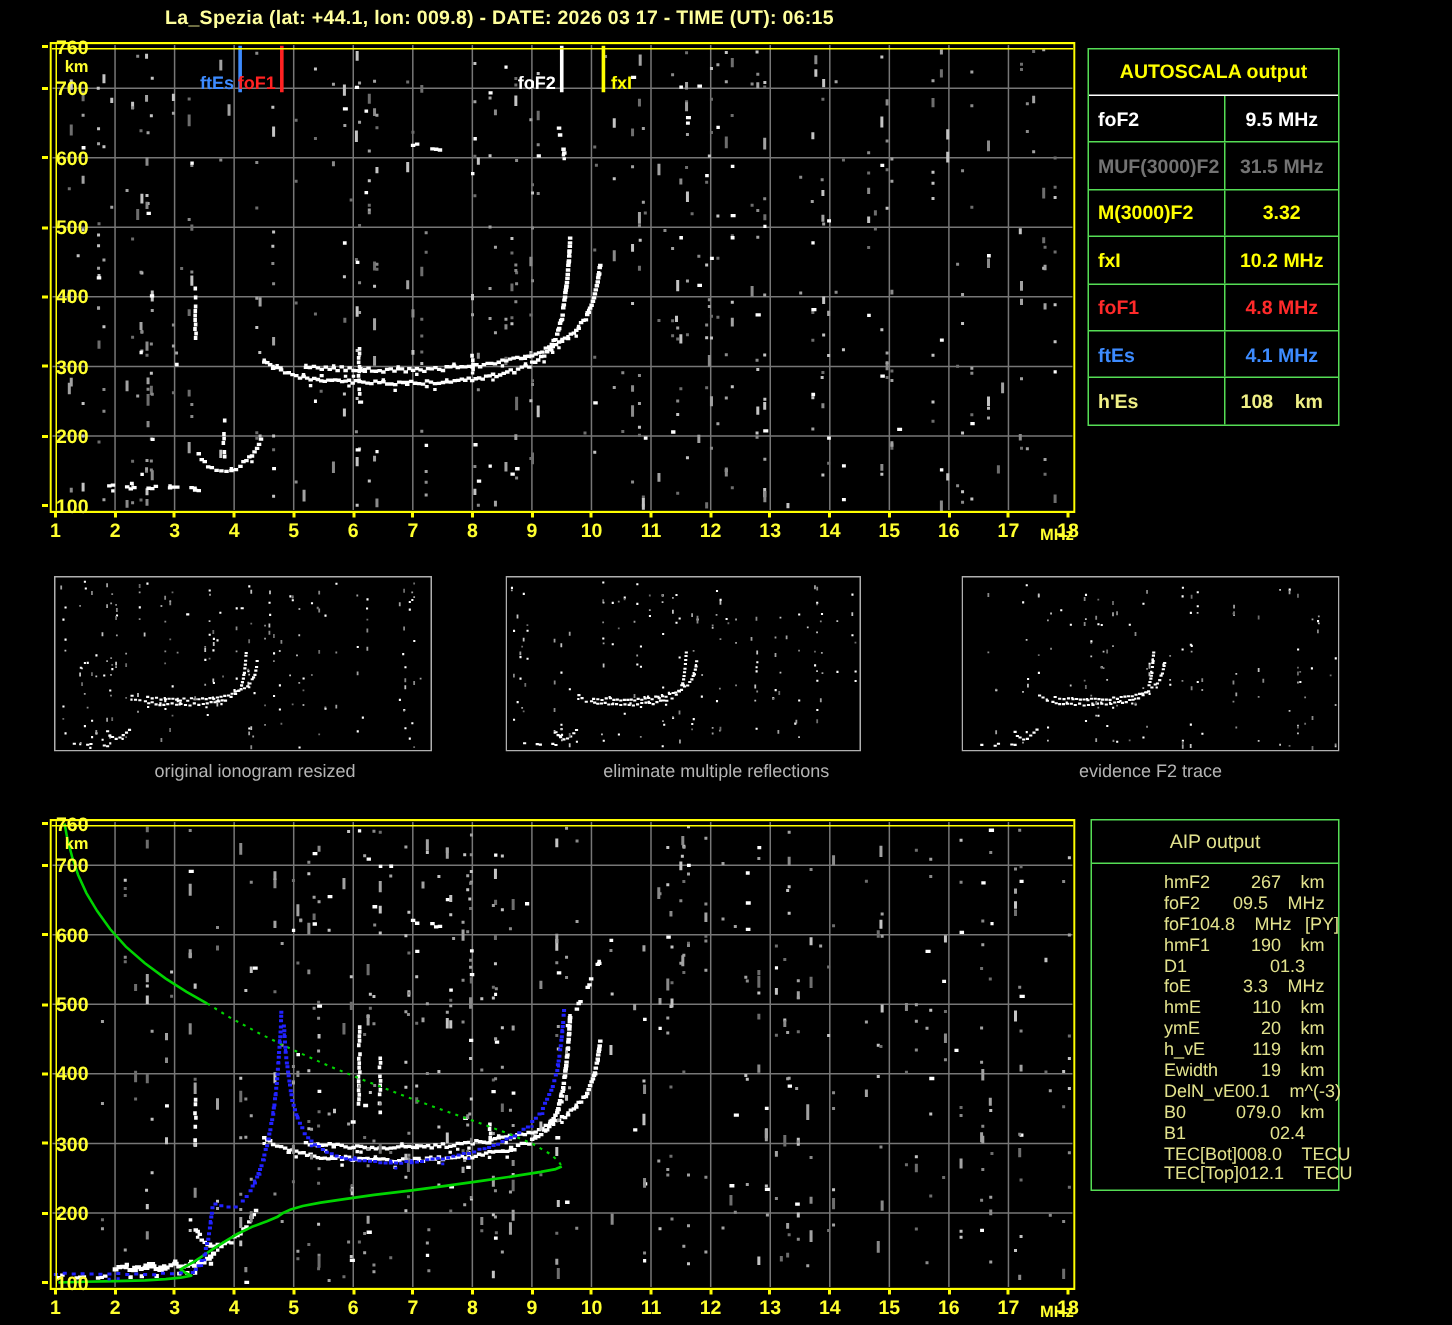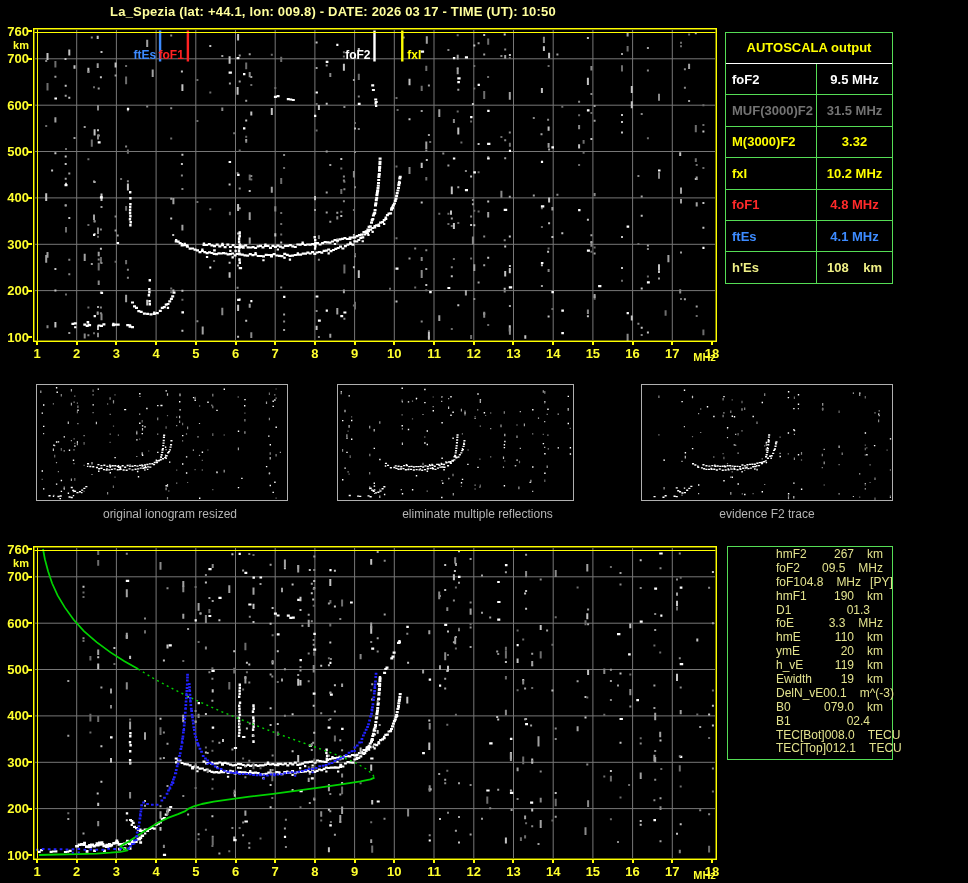--- a/index.html
+++ b/index.html
@@ -4,21 +4,21 @@
 <style>
   html,body{margin:0;padding:0;background:#000;}
   body{width:968px;height:883px;overflow:hidden;}
   .stage{position:relative;width:968px;height:883px;background:#000;
          font-family:"Liberation Sans",sans-serif;}
   .title{position:absolute;top:4px;left:33px;width:600px;text-align:center;
          font-size:13px;font-weight:bold;color:#ffff9c;letter-spacing:.2px;}
   .plotbox{position:absolute;width:684px;height:314px;}
   .plotbox svg{display:block;}
   .axlabel{position:absolute;font-weight:bold;font-size:13px;color:#ffff2e;}
-  .ylab{width:29px;text-align:right;}
+  .ylab{width:29px;text-align:right;margin-left:30px;}
   .xlab{transform:translateX(-50%);}
   .unitlab{font-size:11px;}
   .tickmark{position:absolute;background:#ffff00;}
   .mlabel{position:absolute;font-size:12px;font-weight:bold;white-space:nowrap;}
   .mlabel.left{transform:translateX(-100%);}
   .thumb{position:absolute;top:384px;margin:0;}
   .thumb figcaption{position:absolute;top:123px;left:0;width:100%;text-align:center;
          font-size:12px;color:#b4b4b4;}
   
   .atable{position:absolute;left:725px;top:32px;width:166px;
@@ -41,21 +41,21 @@
         color:#e3e38e;padding-left:7px;}
   .prow .lab{width:62px;padding-left:41px;}
   .prow .val{width:40px;text-align:right;white-space:pre;}
   .prow .unit{margin-left:13px;}
   .prow .extra{margin-left:9px;}
 </style>
 </head>
 <body>
 
 <div class="stage">
-  <div class="title">La_Spezia (lat: +44.1, lon: 009.8) - DATE: 2026 03 17 - TIME (UT): 10:50</div>
+  <div class="title">La_Spezia (lat: +44.1, lon: 009.8) - DATE: 2026 03 17 - TIME (UT): 06:15</div>
 
   <div class="plotbox" id="plot-top" style="left:33px;top:28px;">
       <svg width="684" height="314">
         <rect x="0" y="0" width="684" height="314" fill="#000000"></rect>
         <path d="M43.7 2V312M83.4 2V312M123.1 2V312M162.8 2V312M202.5 2V312M242.2 2V312M281.9 2V312M321.6 2V312M361.3 2V312M401.0 2V312M440.8 2V312M480.5 2V312M520.2 2V312M559.9 2V312M599.6 2V312M639.3 2V312M2 262.6H682M2 216.3H682M2 169.9H682M2 123.5H682M2 77.2H682M2 30.8H682" stroke="#777777" stroke-width="1" fill="none"></path>
         <path d="M54.4 278.5h2.0v2.0h-2.0zM54.4 130.3h2.0v2.0h-2.0zM669.4 76.3h2.0v2.0h-2.0zM669.4 301.6h2.0v5.7h-2.0zM669.4 139.0h2.0v2.0h-2.0zM669.4 95.9h2.0v2.0h-2.0zM319.9 181.0h2.0v2.0h-2.0zM319.9 276.6h2.0v2.0h-2.0zM475.8 29.0h2.0v2.0h-2.0zM200.1 104.3h2.0v2.0h-2.0zM237.8 25.7h2.0v2.0h-2.0zM655.1 5.4h2.0v2.0h-2.0zM424.3 194.1h2.0v2.0h-2.0zM518.4 279.9h2.0v2.0h-2.0zM356.0 259.7h2.0v2.0h-2.0zM394.9 302.3h2.0v2.0h-2.0zM394.9 307.9h2.0v2.0h-2.0zM321.0 94.1h2.0v2.0h-2.0zM321.0 224.9h2.0v2.0h-2.0zM321.0 273.7h2.0v7.8h-2.0zM307.3 182.8h2.0v2.0h-2.0zM307.3 139.6h2.0v2.0h-2.0zM307.3 161.0h2.0v5.1h-2.0zM282.6 101.5h2.0v2.0h-2.0zM282.6 75.1h2.0v2.0h-2.0zM87.1 150.0h2.0v2.0h-2.0zM212.2 34.5h2.0v6.7h-2.0zM212.2 107.8h2.0v2.0h-2.0zM613.9 247.5h2.0v2.0h-2.0zM613.9 109.2h2.0v2.0h-2.0zM437.1 229.5h2.0v2.0h-2.0zM437.1 306.9h2.0v4.1h-2.0zM437.1 92.5h2.0v2.0h-2.0zM81.6 232.8h2.0v2.0h-2.0zM647.0 13.8h2.0v2.0h-2.0zM647.0 269.9h2.0v2.0h-2.0zM647.0 17.3h2.0v2.0h-2.0zM60.6 192.7h2.0v2.0h-2.0zM604.4 215.1h2.0v2.0h-2.0zM57.8 111.4h2.0v7.3h-2.0zM176.3 180.3h2.0v2.0h-2.0zM176.3 63.4h2.0v2.0h-2.0zM396.2 113.0h2.0v2.0h-2.0zM324.8 45.8h2.0v6.3h-2.0zM32.0 199.0h2.0v5.5h-2.0zM32.0 120.1h2.0v2.0h-2.0zM32.0 265.6h2.0v2.0h-2.0zM423.7 82.6h2.0v2.0h-2.0zM423.7 6.2h2.0v2.0h-2.0zM423.7 38.9h2.0v2.0h-2.0zM93.9 121.6h2.0v4.2h-2.0zM419.9 230.1h2.0v2.0h-2.0zM195.9 183.8h2.0v3.4h-2.0zM661.8 97.1h2.0v7.2h-2.0zM661.8 130.2h2.0v3.9h-2.0zM444.6 143.2h2.0v2.0h-2.0zM444.6 182.5h2.0v2.0h-2.0zM631.6 282.2h2.0v5.5h-2.0zM203.6 144.0h2.0v2.0h-2.0zM241.3 59.1h2.0v2.0h-2.0zM514.6 219.4h2.0v2.0h-2.0zM514.6 37.1h2.0v2.0h-2.0zM588.0 37.3h2.0v6.2h-2.0zM588.0 251.8h2.0v2.0h-2.0zM381.2 258.6h2.0v2.0h-2.0zM137.2 259.5h2.0v2.0h-2.0zM137.2 263.2h2.0v2.0h-2.0zM137.2 109.6h2.0v2.0h-2.0zM454.2 128.1h2.0v2.0h-2.0zM454.2 10.6h2.0v6.2h-2.0zM454.2 296.1h2.0v2.0h-2.0zM593.6 18.1h2.0v5.5h-2.0zM440.3 181.8h2.0v2.0h-2.0zM440.3 59.4h2.0v2.0h-2.0zM440.3 37.1h2.0v2.0h-2.0zM507.9 197.9h2.0v2.0h-2.0zM507.9 179.3h2.0v2.0h-2.0zM54.4 195.9h2.0v2.0h-2.0zM427.4 113.5h2.0v2.0h-2.0zM454.1 48.0h2.0v2.0h-2.0zM66.9 229.1h2.0v6.2h-2.0zM163.4 91.9h2.0v2.0h-2.0zM163.4 51.1h2.0v2.0h-2.0zM163.4 173.0h2.0v2.0h-2.0zM64.7 234.7h2.0v7.8h-2.0zM205.7 121.4h2.0v2.0h-2.0zM247.2 195.0h2.0v2.0h-2.0zM247.2 149.9h2.0v6.2h-2.0zM247.2 183.9h2.0v2.0h-2.0zM247.2 205.6h2.0v2.0h-2.0zM247.2 28.7h2.0v5.2h-2.0zM450.2 63.0h2.0v7.9h-2.0zM417.8 197.0h2.0v2.0h-2.0zM417.8 299.9h2.0v2.0h-2.0zM405.3 184.7h2.0v2.0h-2.0zM310.4 152.8h2.0v2.0h-2.0zM310.4 237.9h2.0v7.6h-2.0zM310.4 236.5h2.0v4.6h-2.0zM64.0 207.8h2.0v2.0h-2.0zM303.3 209.9h2.0v5.5h-2.0zM392.3 149.1h2.0v3.4h-2.0zM392.3 261.2h2.0v2.0h-2.0zM392.3 37.8h2.0v5.2h-2.0zM217.3 56.1h2.0v2.0h-2.0zM217.3 150.5h2.0v2.0h-2.0zM21.4 32.9h2.0v6.6h-2.0zM560.6 267.5h2.0v4.3h-2.0zM560.6 218.4h2.0v2.0h-2.0zM549.6 112.1h2.0v3.6h-2.0zM549.6 123.7h2.0v2.0h-2.0zM414.4 184.8h2.0v2.0h-2.0zM414.4 194.9h2.0v2.0h-2.0zM662.7 287.1h2.0v2.0h-2.0zM662.7 135.9h2.0v2.0h-2.0zM557.4 84.1h2.0v2.0h-2.0zM557.4 222.7h2.0v2.0h-2.0zM60.0 304.3h2.0v2.0h-2.0zM60.0 58.2h2.0v2.0h-2.0zM12.2 96.9h2.0v2.0h-2.0zM475.9 114.8h2.0v4.0h-2.0zM387.7 57.7h2.0v5.2h-2.0zM363.6 81.1h2.0v2.0h-2.0zM148.4 270.8h2.0v2.0h-2.0zM180.1 231.9h2.0v2.0h-2.0zM92.1 178.1h2.0v4.6h-2.0zM92.1 231.9h2.0v4.4h-2.0zM92.1 48.4h2.0v7.8h-2.0zM92.1 37.0h2.0v2.0h-2.0zM362.5 209.2h2.0v2.0h-2.0zM362.5 69.0h2.0v2.0h-2.0zM362.5 137.6h2.0v2.0h-2.0zM309.9 27.6h2.0v2.0h-2.0zM309.9 23.3h2.0v2.0h-2.0zM250.1 139.1h2.0v2.0h-2.0zM545.1 86.3h2.0v2.0h-2.0zM545.1 136.0h2.0v2.0h-2.0zM215.7 146.4h2.0v5.9h-2.0zM467.4 107.9h2.0v2.0h-2.0zM13.5 55.0h2.0v7.4h-2.0zM528.3 77.7h2.0v2.0h-2.0z" fill="#6e6e6e"></path>
         <path d="M54.4 39.8h2.0v5.0h-2.0zM669.4 174.1h2.0v2.0h-2.0zM669.4 102.6h2.0v2.0h-2.0zM669.4 198.8h2.0v2.0h-2.0zM319.9 206.0h2.0v2.0h-2.0zM319.9 238.2h2.0v2.0h-2.0zM475.8 240.0h2.0v5.2h-2.0zM475.8 297.3h2.0v6.2h-2.0zM475.8 207.6h2.0v2.0h-2.0zM515.1 24.7h2.0v5.5h-2.0zM515.1 169.6h2.0v5.0h-2.0zM515.1 194.3h2.0v2.0h-2.0zM237.8 80.0h2.0v6.9h-2.0zM424.3 99.6h2.0v7.0h-2.0zM424.3 276.2h2.0v2.0h-2.0zM518.4 208.0h2.0v2.0h-2.0zM394.9 304.0h2.0v7.8h-2.0zM321.0 25.9h2.0v4.7h-2.0zM321.0 99.6h2.0v2.0h-2.0zM307.3 186.9h2.0v2.0h-2.0zM307.3 130.0h2.0v2.0h-2.0zM292.7 74.8h2.0v2.0h-2.0zM282.6 297.8h2.0v4.2h-2.0zM282.6 13.4h2.0v2.0h-2.0zM212.2 291.7h2.0v2.0h-2.0zM212.2 91.5h2.0v2.0h-2.0zM392.8 131.1h2.0v2.0h-2.0zM613.9 303.6h2.0v2.0h-2.0zM437.1 196.1h2.0v2.0h-2.0zM437.1 147.6h2.0v2.0h-2.0zM139.2 206.0h2.0v2.0h-2.0zM81.6 34.5h2.0v4.9h-2.0zM60.6 101.2h2.0v6.4h-2.0zM60.6 153.0h2.0v2.0h-2.0zM176.3 17.0h2.0v2.0h-2.0zM324.8 20.0h2.0v2.0h-2.0zM324.8 242.3h2.0v7.8h-2.0zM32.0 154.7h2.0v2.0h-2.0zM93.9 155.6h2.0v6.9h-2.0zM195.6 244.3h2.0v5.4h-2.0zM195.6 28.3h2.0v7.5h-2.0zM195.6 155.5h2.0v2.0h-2.0zM195.6 233.7h2.0v2.0h-2.0zM419.9 194.9h2.0v6.1h-2.0zM661.8 149.9h2.0v2.0h-2.0zM31.5 29.9h2.0v2.0h-2.0zM509.9 18.2h2.0v4.9h-2.0zM444.6 115.0h2.0v2.0h-2.0zM203.6 59.0h2.0v7.7h-2.0zM241.3 205.3h2.0v2.0h-2.0zM241.3 206.5h2.0v2.0h-2.0zM553.9 49.7h2.0v7.3h-2.0zM553.9 9.0h2.0v2.0h-2.0zM553.9 190.8h2.0v2.0h-2.0zM553.9 287.2h2.0v2.0h-2.0zM470.7 259.7h2.0v2.0h-2.0zM470.7 5.6h2.0v2.0h-2.0zM514.6 98.6h2.0v4.1h-2.0zM514.6 287.6h2.0v2.0h-2.0zM588.0 85.9h2.0v2.0h-2.0zM588.0 207.9h2.0v2.0h-2.0zM588.0 239.0h2.0v2.0h-2.0zM588.0 93.1h2.0v2.0h-2.0zM588.0 103.4h2.0v2.0h-2.0zM137.2 189.4h2.0v2.0h-2.0zM139.4 261.6h2.0v2.0h-2.0zM454.2 172.5h2.0v2.0h-2.0zM454.2 228.8h2.0v2.0h-2.0zM491.3 307.3h2.0v3.5h-2.0zM147.9 135.1h2.0v2.0h-2.0zM147.9 42.5h2.0v2.0h-2.0zM417.0 182.5h2.0v4.2h-2.0zM440.3 196.3h2.0v2.0h-2.0zM440.3 16.6h2.0v2.0h-2.0zM507.9 60.1h2.0v4.8h-2.0zM507.9 236.2h2.0v2.0h-2.0zM281.0 168.0h2.0v4.2h-2.0zM646.2 124.2h2.0v3.9h-2.0zM66.9 219.8h2.0v2.0h-2.0zM66.9 48.2h2.0v2.0h-2.0zM64.7 106.6h2.0v2.0h-2.0zM247.2 213.4h2.0v2.0h-2.0zM450.2 284.7h2.0v2.0h-2.0zM450.2 6.0h2.0v2.0h-2.0zM417.8 158.6h2.0v7.6h-2.0zM417.8 247.3h2.0v2.0h-2.0zM64.0 101.3h2.0v2.0h-2.0zM64.0 297.5h2.0v4.6h-2.0zM392.3 255.9h2.0v2.0h-2.0zM217.3 83.4h2.0v4.1h-2.0zM21.4 261.6h2.0v2.0h-2.0zM21.4 124.2h2.0v2.0h-2.0zM21.4 240.0h2.0v2.0h-2.0zM21.4 293.9h2.0v5.7h-2.0zM40.5 37.2h2.0v3.5h-2.0zM375.5 90.2h2.0v2.0h-2.0zM375.5 50.8h2.0v6.4h-2.0zM607.7 259.6h2.0v2.0h-2.0zM607.7 186.7h2.0v2.0h-2.0zM607.7 298.8h2.0v2.0h-2.0zM557.4 109.9h2.0v2.0h-2.0zM12.2 165.2h2.0v7.9h-2.0zM475.9 26.0h2.0v2.0h-2.0zM475.9 237.1h2.0v2.0h-2.0zM597.8 287.5h2.0v4.9h-2.0zM597.8 73.2h2.0v7.1h-2.0zM597.8 58.1h2.0v6.9h-2.0zM35.3 21.5h2.0v6.0h-2.0zM35.3 188.9h2.0v2.0h-2.0zM35.3 68.8h2.0v2.0h-2.0zM387.7 173.4h2.0v2.0h-2.0zM387.7 134.7h2.0v5.2h-2.0zM18.1 141.5h2.0v2.0h-2.0zM63.7 7.8h2.0v3.3h-2.0zM471.2 217.4h2.0v2.0h-2.0zM471.2 243.0h2.0v5.5h-2.0zM284.9 77.0h2.0v4.9h-2.0zM148.4 56.3h2.0v6.8h-2.0zM148.4 301.8h2.0v2.0h-2.0zM148.4 261.7h2.0v2.0h-2.0zM148.4 125.7h2.0v2.0h-2.0zM625.0 243.1h2.0v2.0h-2.0zM625.0 236.3h2.0v6.4h-2.0zM362.5 272.5h2.0v2.0h-2.0zM514.1 222.7h2.0v2.0h-2.0zM309.9 35.7h2.0v7.0h-2.0zM113.2 271.8h2.0v5.6h-2.0zM67.5 165.6h2.0v7.4h-2.0zM67.5 23.1h2.0v2.0h-2.0zM31.7 134.9h2.0v2.0h-2.0zM31.7 127.6h2.0v2.0h-2.0zM31.7 56.8h2.0v2.0h-2.0zM545.1 116.3h2.0v4.3h-2.0zM215.7 161.9h2.0v2.0h-2.0zM438.9 75.0h2.0v2.0h-2.0zM204.1 236.6h2.0v2.0h-2.0zM204.1 204.6h2.0v2.0h-2.0zM204.1 6.0h2.0v6.5h-2.0zM204.1 276.7h2.0v6.2h-2.0zM204.1 176.1h2.0v7.0h-2.0zM204.1 307.8h2.0v2.0h-2.0zM13.5 25.0h2.0v6.9h-2.0zM528.3 204.2h2.0v2.0h-2.0z" fill="#c4c4c4"></path>
         <path d="M54.4 42.8h2.0v2.0h-2.0zM54.4 306.2h2.0v2.0h-2.0zM499.8 89.1h2.0v2.0h-2.0zM319.9 143.1h2.0v6.4h-2.0zM319.9 207.5h2.0v3.6h-2.0zM475.8 103.5h2.0v2.0h-2.0zM188.3 79.5h2.0v3.4h-2.0zM188.3 279.7h2.0v7.6h-2.0zM50.7 305.4h2.0v5.1h-2.0zM321.0 158.2h2.0v2.0h-2.0zM321.0 227.3h2.0v2.0h-2.0zM321.0 123.0h2.0v2.0h-2.0zM431.9 141.9h2.0v2.0h-2.0zM282.6 282.0h2.0v2.0h-2.0zM212.2 112.8h2.0v2.0h-2.0zM613.9 219.9h2.0v2.0h-2.0zM613.9 41.5h2.0v2.0h-2.0zM409.3 124.6h2.0v2.0h-2.0zM437.1 187.6h2.0v2.0h-2.0zM81.6 187.6h2.0v2.0h-2.0zM60.6 192.0h2.0v2.0h-2.0zM604.4 147.1h2.0v2.0h-2.0zM604.4 294.8h2.0v2.0h-2.0zM57.8 8.5h2.0v2.0h-2.0zM369.7 8.6h2.0v2.0h-2.0zM324.8 100.0h2.0v2.0h-2.0zM324.8 67.5h2.0v2.0h-2.0zM93.9 152.3h2.0v2.0h-2.0zM93.9 240.7h2.0v2.0h-2.0zM93.9 81.3h2.0v2.0h-2.0zM93.9 248.7h2.0v2.0h-2.0zM419.9 91.0h2.0v4.0h-2.0zM509.9 8.8h2.0v6.1h-2.0zM203.6 258.8h2.0v2.0h-2.0zM241.3 178.2h2.0v5.4h-2.0zM553.9 281.4h2.0v4.5h-2.0zM470.7 211.2h2.0v2.0h-2.0zM470.7 262.5h2.0v2.0h-2.0zM514.6 240.9h2.0v3.2h-2.0zM381.2 219.5h2.0v2.0h-2.0zM137.2 6.5h2.0v2.0h-2.0zM137.2 79.3h2.0v2.0h-2.0zM147.9 146.6h2.0v2.0h-2.0zM593.6 305.7h2.0v7.5h-2.0zM440.3 269.9h2.0v2.0h-2.0zM646.2 261.3h2.0v4.3h-2.0zM66.9 278.4h2.0v2.0h-2.0zM66.9 200.4h2.0v2.0h-2.0zM66.9 284.3h2.0v2.0h-2.0zM66.9 263.6h2.0v2.0h-2.0zM163.4 292.3h2.0v2.0h-2.0zM64.7 252.6h2.0v4.3h-2.0zM64.7 230.5h2.0v2.0h-2.0zM205.7 159.5h2.0v2.0h-2.0zM205.7 270.2h2.0v2.0h-2.0zM523.4 165.8h2.0v2.0h-2.0zM247.2 258.5h2.0v2.0h-2.0zM450.2 283.7h2.0v6.0h-2.0zM450.2 207.5h2.0v2.0h-2.0zM417.8 238.3h2.0v2.0h-2.0zM310.4 160.2h2.0v2.0h-2.0zM310.4 289.7h2.0v2.0h-2.0zM310.4 78.0h2.0v2.0h-2.0zM64.0 106.5h2.0v4.9h-2.0zM64.0 199.6h2.0v6.3h-2.0zM64.0 76.9h2.0v5.6h-2.0zM64.0 304.7h2.0v4.5h-2.0zM303.3 188.2h2.0v3.4h-2.0zM392.3 221.3h2.0v2.0h-2.0zM392.3 121.5h2.0v2.0h-2.0zM217.3 304.3h2.0v5.8h-2.0zM217.3 147.1h2.0v2.0h-2.0zM560.6 165.1h2.0v3.2h-2.0zM375.5 138.9h2.0v7.2h-2.0zM83.7 214.1h2.0v2.0h-2.0zM650.9 58.7h2.0v2.0h-2.0zM650.9 40.2h2.0v2.0h-2.0zM607.7 84.9h2.0v2.0h-2.0zM607.7 305.9h2.0v2.0h-2.0zM414.4 20.9h2.0v2.0h-2.0zM557.4 213.7h2.0v5.1h-2.0zM557.4 38.1h2.0v4.3h-2.0zM557.4 65.0h2.0v2.0h-2.0zM12.2 32.0h2.0v2.0h-2.0zM475.9 299.4h2.0v7.4h-2.0zM35.3 230.7h2.0v2.0h-2.0zM35.3 245.2h2.0v2.0h-2.0zM387.7 242.1h2.0v7.8h-2.0zM387.7 228.9h2.0v4.2h-2.0zM387.7 292.4h2.0v2.0h-2.0zM63.7 285.1h2.0v2.0h-2.0zM471.2 111.3h2.0v2.0h-2.0zM471.2 20.5h2.0v2.0h-2.0zM284.9 230.8h2.0v2.0h-2.0zM284.9 207.2h2.0v3.9h-2.0zM284.9 307.9h2.0v2.0h-2.0zM148.4 160.1h2.0v2.0h-2.0zM625.0 144.3h2.0v6.4h-2.0zM625.0 65.7h2.0v7.1h-2.0zM296.3 45.0h2.0v3.9h-2.0zM92.1 117.4h2.0v2.0h-2.0zM514.1 90.8h2.0v2.0h-2.0zM309.9 172.2h2.0v2.0h-2.0zM309.9 147.6h2.0v2.0h-2.0zM309.9 151.4h2.0v2.0h-2.0zM113.2 77.6h2.0v2.0h-2.0zM250.1 292.5h2.0v2.0h-2.0zM250.1 228.7h2.0v2.0h-2.0zM250.1 126.1h2.0v2.0h-2.0zM67.5 233.9h2.0v2.0h-2.0zM67.5 285.5h2.0v6.7h-2.0zM31.7 176.2h2.0v2.0h-2.0zM545.1 72.8h2.0v2.0h-2.0zM545.1 97.1h2.0v4.2h-2.0zM215.7 44.1h2.0v5.2h-2.0zM438.9 170.9h2.0v2.0h-2.0zM438.9 208.6h2.0v7.9h-2.0zM467.4 27.0h2.0v2.0h-2.0zM467.4 162.7h2.0v7.1h-2.0zM13.5 297.2h2.0v3.1h-2.0z" fill="#8a8a8a"></path>
         <path d="M54.4 295.0h2.0v2.0h-2.0zM499.8 166.4h2.0v2.0h-2.0zM319.9 50.9h2.0v2.0h-2.0zM475.8 63.9h2.0v7.8h-2.0zM475.8 167.7h2.0v2.0h-2.0zM515.1 120.4h2.0v2.0h-2.0zM237.8 158.8h2.0v6.0h-2.0zM655.1 35.8h2.0v5.1h-2.0zM655.1 72.1h2.0v2.0h-2.0zM424.3 158.3h2.0v2.0h-2.0zM424.3 60.7h2.0v2.0h-2.0zM188.3 27.1h2.0v2.0h-2.0zM518.4 179.1h2.0v3.5h-2.0zM50.7 98.0h2.0v2.0h-2.0zM50.7 225.7h2.0v7.2h-2.0zM394.9 56.6h2.0v2.0h-2.0zM394.9 105.9h2.0v2.0h-2.0zM431.9 261.9h2.0v5.5h-2.0zM292.7 36.4h2.0v2.0h-2.0zM292.7 183.4h2.0v2.0h-2.0zM292.7 122.4h2.0v2.0h-2.0zM292.7 163.4h2.0v2.0h-2.0zM282.6 38.9h2.0v2.0h-2.0zM212.2 71.7h2.0v2.0h-2.0zM212.2 111.0h2.0v2.0h-2.0zM392.8 8.3h2.0v7.5h-2.0zM613.9 19.0h2.0v2.0h-2.0zM613.9 216.5h2.0v2.0h-2.0zM81.6 201.6h2.0v2.0h-2.0zM81.6 46.5h2.0v2.0h-2.0zM647.0 159.4h2.0v6.4h-2.0zM647.0 171.1h2.0v4.3h-2.0zM647.0 223.5h2.0v2.0h-2.0zM60.6 205.0h2.0v2.0h-2.0zM57.8 235.0h2.0v2.0h-2.0zM423.7 40.1h2.0v6.1h-2.0zM423.7 26.7h2.0v4.9h-2.0zM195.9 54.6h2.0v2.0h-2.0zM661.8 4.2h2.0v2.0h-2.0zM444.6 14.2h2.0v2.0h-2.0zM444.6 253.5h2.0v2.0h-2.0zM514.6 115.1h2.0v4.7h-2.0zM588.0 24.9h2.0v2.0h-2.0zM137.2 169.8h2.0v2.0h-2.0zM139.4 170.1h2.0v6.2h-2.0zM634.4 227.0h2.0v7.2h-2.0zM454.2 183.9h2.0v5.7h-2.0zM593.6 4.9h2.0v3.5h-2.0zM440.3 236.2h2.0v6.7h-2.0zM507.9 257.0h2.0v2.0h-2.0zM281.0 180.9h2.0v2.0h-2.0zM64.7 59.5h2.0v2.0h-2.0zM64.7 223.7h2.0v4.5h-2.0zM205.7 52.5h2.0v2.0h-2.0zM205.7 179.3h2.0v2.0h-2.0zM205.7 26.4h2.0v2.0h-2.0zM205.7 207.9h2.0v2.0h-2.0zM523.4 25.5h2.0v2.0h-2.0zM450.2 25.5h2.0v2.0h-2.0zM450.2 236.3h2.0v2.0h-2.0zM417.8 189.6h2.0v2.0h-2.0zM405.3 287.3h2.0v5.8h-2.0zM405.3 81.2h2.0v7.7h-2.0zM64.0 278.0h2.0v2.0h-2.0zM118.7 41.5h2.0v7.6h-2.0zM303.3 183.8h2.0v2.0h-2.0zM303.3 280.0h2.0v6.4h-2.0zM392.3 240.0h2.0v2.0h-2.0zM392.3 113.4h2.0v7.7h-2.0zM217.3 47.9h2.0v2.0h-2.0zM21.4 47.8h2.0v2.0h-2.0zM21.4 89.2h2.0v5.3h-2.0zM40.5 109.1h2.0v2.0h-2.0zM560.6 224.6h2.0v2.0h-2.0zM560.6 91.8h2.0v2.0h-2.0zM560.6 77.0h2.0v2.0h-2.0zM560.6 266.1h2.0v3.8h-2.0zM375.5 229.4h2.0v2.0h-2.0zM83.7 206.4h2.0v2.0h-2.0zM650.9 270.2h2.0v2.0h-2.0zM607.7 167.4h2.0v2.0h-2.0zM414.4 136.6h2.0v2.0h-2.0zM662.7 277.4h2.0v2.0h-2.0zM662.7 174.2h2.0v4.2h-2.0zM662.7 148.5h2.0v3.6h-2.0zM557.4 212.9h2.0v2.0h-2.0zM557.4 206.3h2.0v2.0h-2.0zM60.0 186.6h2.0v5.4h-2.0zM60.0 152.5h2.0v2.0h-2.0zM12.2 227.1h2.0v7.7h-2.0zM475.9 277.1h2.0v2.0h-2.0zM35.3 304.1h2.0v2.0h-2.0zM35.3 144.4h2.0v2.0h-2.0zM387.7 82.1h2.0v2.0h-2.0zM168.7 298.5h2.0v7.9h-2.0zM507.5 105.3h2.0v2.0h-2.0zM63.7 35.3h2.0v4.6h-2.0zM63.7 283.5h2.0v2.0h-2.0zM471.2 129.2h2.0v2.0h-2.0zM471.2 26.9h2.0v3.9h-2.0zM148.4 196.7h2.0v5.7h-2.0zM625.0 249.6h2.0v2.0h-2.0zM296.3 305.8h2.0v3.9h-2.0zM296.3 135.9h2.0v2.0h-2.0zM296.3 192.8h2.0v2.0h-2.0zM92.1 266.7h2.0v7.5h-2.0zM309.9 261.5h2.0v3.8h-2.0zM113.2 11.8h2.0v7.2h-2.0zM250.1 301.0h2.0v2.0h-2.0zM250.1 285.4h2.0v2.0h-2.0zM67.5 178.0h2.0v2.0h-2.0zM31.7 176.5h2.0v2.0h-2.0zM31.7 149.8h2.0v2.0h-2.0zM31.7 66.8h2.0v2.0h-2.0zM215.7 275.8h2.0v3.9h-2.0zM215.7 25.2h2.0v2.0h-2.0zM215.7 209.4h2.0v6.4h-2.0zM215.7 184.2h2.0v7.9h-2.0zM438.9 175.3h2.0v2.0h-2.0zM13.5 223.9h2.0v5.8h-2.0z" fill="#a2a2a2"></path>
         <path d="M669.4 218.8h2.1v2.2h-2.1zM475.8 258.2h3.4v2.2h-3.4zM424.3 53.0h2.6v2.2h-2.6zM424.3 49.3h3.3v2.2h-3.3zM518.4 118.2h2.6v2.2h-2.6zM518.4 263.0h2.5v2.2h-2.5zM431.9 161.1h3.1v2.2h-3.1zM431.9 28.3h3.1v2.2h-3.1zM307.3 287.0h2.9v2.2h-2.9zM292.7 32.8h2.7v2.2h-2.7zM292.7 281.6h2.2v2.2h-2.2zM282.6 267.4h2.8v2.2h-2.8zM282.6 63.4h2.3v2.2h-2.3zM613.9 253.3h2.9v2.2h-2.9zM437.1 88.0h2.4v2.2h-2.4zM53.6 293.1h2.6v2.2h-2.6zM565.1 257.1h3.3v2.2h-3.3zM60.6 287.1h2.3v2.2h-2.3zM210.0 45.0h2.4v2.2h-2.4zM210.0 99.3h2.4v2.2h-2.4zM176.3 238.4h2.0v2.2h-2.0zM396.2 263.0h2.5v2.2h-2.5zM324.8 74.8h2.8v2.2h-2.8zM93.9 79.7h2.3v2.2h-2.3zM195.6 132.9h2.5v2.2h-2.5zM195.6 43.5h3.3v2.2h-3.3zM419.9 129.4h2.4v2.2h-2.4zM419.9 29.0h2.4v2.2h-2.4zM31.5 156.1h3.0v2.2h-3.0zM444.6 55.8h2.3v2.2h-2.3zM203.6 29.1h2.8v2.2h-2.8zM553.9 81.2h2.6v2.2h-2.6zM553.9 221.6h3.0v2.2h-3.0zM470.7 180.8h3.5v2.2h-3.5zM454.2 81.8h2.4v2.2h-2.4zM593.6 284.1h2.3v2.2h-2.3zM593.6 197.6h2.6v2.2h-2.6zM440.3 143.2h2.6v2.2h-2.6zM507.9 177.3h3.4v2.2h-3.4zM507.9 233.9h2.5v2.2h-2.5zM507.9 132.8h2.2v2.2h-2.2zM281.0 86.7h2.3v2.2h-2.3zM454.1 114.7h3.3v2.2h-3.3zM454.1 129.4h2.6v2.2h-2.6zM66.9 168.2h2.9v2.2h-2.9zM64.7 113.2h2.9v2.2h-2.9zM205.7 239.0h3.4v2.2h-3.4zM310.4 283.4h3.0v2.2h-3.0zM303.3 15.7h2.1v2.2h-2.1zM217.3 272.0h2.1v2.2h-2.1zM21.4 69.4h2.6v2.2h-2.6zM83.7 213.9h2.4v2.2h-2.4zM414.4 258.9h2.9v2.2h-2.9zM60.0 205.9h2.2v2.2h-2.2zM475.9 121.8h2.1v2.2h-2.1zM387.7 22.5h3.4v2.2h-3.4zM284.9 291.6h2.9v2.2h-2.9zM148.4 283.3h2.6v2.2h-2.6zM625.0 141.4h2.5v2.2h-2.5zM180.1 221.3h2.7v2.2h-2.7zM362.5 239.5h3.0v2.2h-3.0zM250.1 267.8h2.3v2.2h-2.3zM67.5 263.8h2.6v2.2h-2.6zM545.1 181.1h2.4v2.2h-2.4zM204.1 270.8h3.3v2.2h-3.3zM204.1 145.8h2.5v2.2h-2.5zM528.3 304.0h2.6v2.2h-2.6zM528.3 281.5h2.6v2.2h-2.6zM38.4 294.8h3.0v2.2h-3.0zM40.8 294.3h3.0v2.2h-3.0zM41.1 298.2h2.3v2.1h-2.3zM50.3 295.5h3.0v2.2h-3.0zM52.7 296.8h3.0v2.2h-3.0zM55.1 296.0h3.0v2.2h-3.0zM64.6 296.4h3.0v2.2h-3.0zM67.0 296.7h3.0v2.2h-3.0zM69.4 295.2h3.0v2.2h-3.0zM78.9 296.1h3.0v2.2h-3.0zM79.2 294.8h2.3v2.1h-2.3zM81.3 295.6h3.0v2.2h-3.0zM83.7 295.6h3.0v2.2h-3.0zM93.2 296.0h3.0v2.2h-3.0zM95.6 297.6h3.0v2.2h-3.0zM95.9 296.3h2.3v2.1h-2.3zM98.0 298.0h3.0v2.2h-3.0zM98.0 273.4h3.0v2.2h-3.0zM100.0 277.3h3.0v2.2h-3.0zM102.0 278.7h3.0v2.2h-3.0zM104.3 282.1h3.0v2.2h-3.0zM106.7 282.7h3.0v2.2h-3.0zM109.9 284.5h3.0v2.2h-3.0zM113.1 284.8h3.0v2.2h-3.0zM116.5 285.2h3.0v2.2h-3.0zM119.8 284.7h3.0v2.2h-3.0zM120.1 283.4h2.3v2.1h-2.3zM122.8 284.0h3.0v2.2h-3.0zM125.8 281.8h3.0v2.2h-3.0zM127.8 278.7h3.0v2.2h-3.0zM129.8 278.0h3.0v2.2h-3.0zM131.7 275.5h3.0v2.2h-3.0zM133.5 274.9h3.0v2.2h-3.0zM133.8 278.8h2.3v2.1h-2.3zM135.2 272.2h3.0v2.2h-3.0zM136.9 269.8h3.0v2.2h-3.0zM138.2 267.2h3.0v2.2h-3.0zM139.5 263.6h3.0v2.2h-3.0zM141.7 212.3h3.0v2.2h-3.0zM142.0 211.0h2.3v2.1h-2.3zM143.7 212.6h3.0v2.2h-3.0zM145.6 214.0h3.0v2.2h-3.0zM147.6 216.4h3.0v2.2h-3.0zM147.9 215.1h2.3v2.1h-2.3zM150.3 216.0h3.0v2.2h-3.0zM150.6 214.7h2.3v2.1h-2.3zM152.9 217.5h3.0v2.2h-3.0zM153.2 216.2h2.3v2.1h-2.3zM155.6 219.5h3.0v2.2h-3.0zM158.0 219.4h3.0v2.2h-3.0zM160.5 220.6h3.0v2.2h-3.0zM163.0 221.3h3.0v2.2h-3.0zM165.5 223.0h3.0v2.2h-3.0zM167.9 221.9h3.0v2.2h-3.0zM168.2 220.6h2.3v2.1h-2.3zM170.3 223.0h3.0v2.2h-3.0zM172.6 224.1h3.0v2.2h-3.0zM172.9 228.0h2.3v2.1h-2.3zM175.0 223.2h3.0v2.2h-3.0zM177.4 223.9h3.0v2.2h-3.0zM179.7 224.8h3.0v2.2h-3.0zM182.0 225.1h3.0v2.2h-3.0zM184.4 224.3h3.0v2.2h-3.0zM186.7 224.4h3.0v2.2h-3.0zM189.0 224.1h3.0v2.2h-3.0zM191.3 224.4h3.0v2.2h-3.0zM193.6 225.3h3.0v2.2h-3.0zM195.9 225.0h3.0v2.2h-3.0zM198.2 224.4h3.0v2.2h-3.0zM198.5 228.3h2.3v2.1h-2.3zM200.6 226.3h3.0v2.2h-3.0zM202.9 224.7h3.0v2.2h-3.0zM205.2 225.3h3.0v2.2h-3.0zM207.8 225.6h3.0v2.2h-3.0zM210.5 226.3h3.0v2.2h-3.0zM213.1 226.6h3.0v2.2h-3.0zM215.8 225.0h3.0v2.2h-3.0zM218.4 226.0h3.0v2.2h-3.0zM221.1 225.4h3.0v2.2h-3.0zM221.4 224.1h2.3v2.1h-2.3zM223.7 226.9h3.0v2.2h-3.0zM226.4 226.9h3.0v2.2h-3.0zM229.0 227.3h3.0v2.2h-3.0zM229.3 231.2h2.3v2.1h-2.3zM231.7 225.7h3.0v2.2h-3.0zM234.3 225.9h3.0v2.2h-3.0zM237.0 227.2h3.0v2.2h-3.0zM237.3 225.9h2.3v2.1h-2.3zM239.6 225.1h3.0v2.2h-3.0zM242.3 226.4h3.0v2.2h-3.0zM244.9 226.7h3.0v2.2h-3.0zM247.5 227.0h3.0v2.2h-3.0zM250.2 224.8h3.0v2.2h-3.0zM250.5 228.7h2.3v2.1h-2.3zM252.8 225.7h3.0v2.2h-3.0zM255.5 226.7h3.0v2.2h-3.0zM255.8 230.6h2.3v2.1h-2.3zM258.1 226.5h3.0v2.2h-3.0zM260.8 225.9h3.0v2.2h-3.0zM263.4 225.5h3.0v2.2h-3.0zM263.7 224.2h2.3v2.1h-2.3zM266.1 225.6h3.0v2.2h-3.0zM268.7 224.6h3.0v2.2h-3.0zM271.0 224.5h3.0v2.2h-3.0zM273.4 223.6h3.0v2.2h-3.0zM275.7 224.4h3.0v2.2h-3.0zM278.0 223.0h3.0v2.2h-3.0zM280.3 224.7h3.0v2.2h-3.0zM282.6 223.4h3.0v2.2h-3.0zM284.9 222.9h3.0v2.2h-3.0zM287.3 223.6h3.0v2.2h-3.0zM289.6 221.7h3.0v2.2h-3.0zM291.9 221.5h3.0v2.2h-3.0zM294.2 220.4h3.0v2.2h-3.0zM294.5 224.3h2.3v2.1h-2.3zM296.5 222.0h3.0v2.2h-3.0zM298.9 220.9h3.0v2.2h-3.0zM301.3 219.8h3.0v2.2h-3.0zM303.7 218.9h3.0v2.2h-3.0zM306.0 217.5h3.0v2.2h-3.0zM308.4 219.4h3.0v2.2h-3.0zM310.9 217.0h3.0v2.2h-3.0zM313.4 215.6h3.0v2.2h-3.0zM315.9 214.8h3.0v2.2h-3.0zM316.2 213.5h2.3v2.1h-2.3zM318.4 215.6h3.0v2.2h-3.0zM320.3 212.3h3.0v2.2h-3.0zM322.3 212.4h3.0v2.2h-3.0zM324.3 210.9h3.0v2.2h-3.0zM326.3 208.7h3.0v2.2h-3.0zM328.3 208.3h3.0v2.2h-3.0zM328.6 212.2h2.3v2.1h-2.3zM330.3 205.4h3.0v2.2h-3.0zM332.3 203.9h3.0v2.2h-3.0zM333.4 200.5h3.0v2.2h-3.0zM333.7 204.4h2.3v2.1h-2.3zM334.6 197.8h3.0v2.2h-3.0zM335.8 197.3h3.0v2.2h-3.0zM337.0 193.6h3.0v2.2h-3.0zM337.7 191.0h3.0v2.2h-3.0zM338.3 189.9h3.0v2.2h-3.0zM338.9 186.4h3.0v2.2h-3.0zM339.6 184.7h3.0v2.2h-3.0zM340.2 183.8h3.0v2.2h-3.0zM340.6 181.0h3.0v2.2h-3.0zM341.0 176.2h3.0v2.2h-3.0zM341.3 174.9h2.3v2.1h-2.3zM341.4 174.2h3.0v2.2h-3.0zM341.8 171.0h3.0v2.2h-3.0zM342.2 169.0h3.0v2.2h-3.0zM342.4 166.0h3.0v2.2h-3.0zM342.7 164.3h3.0v2.2h-3.0zM343.0 162.4h3.0v2.2h-3.0zM343.2 161.5h3.0v2.2h-3.0zM343.5 159.1h3.0v2.2h-3.0zM343.8 156.5h3.0v2.2h-3.0zM344.0 153.9h3.0v2.2h-3.0zM344.2 150.9h3.0v2.2h-3.0zM344.4 147.8h3.0v2.2h-3.0zM344.6 145.9h3.0v2.2h-3.0zM344.8 144.9h3.0v2.2h-3.0zM345.0 141.6h3.0v2.2h-3.0zM345.3 140.3h2.3v2.1h-2.3zM345.1 138.9h3.0v2.2h-3.0zM345.2 138.1h3.0v2.2h-3.0zM345.4 135.1h3.0v2.2h-3.0zM345.7 139.0h2.3v2.1h-2.3zM345.5 132.8h3.0v2.2h-3.0zM345.6 129.6h3.0v2.2h-3.0zM169.5 215.8h3.0v2.2h-3.0zM169.8 214.5h2.3v2.1h-2.3zM172.1 215.9h3.0v2.2h-3.0zM174.8 215.1h3.0v2.2h-3.0zM177.4 216.2h3.0v2.2h-3.0zM180.0 217.1h3.0v2.2h-3.0zM182.7 215.6h3.0v2.2h-3.0zM185.3 217.2h3.0v2.2h-3.0zM188.0 216.1h3.0v2.2h-3.0zM188.3 214.8h2.3v2.1h-2.3zM190.6 218.0h3.0v2.2h-3.0zM193.3 215.5h3.0v2.2h-3.0zM195.9 217.9h3.0v2.2h-3.0zM196.2 221.8h2.3v2.1h-2.3zM198.6 216.1h3.0v2.2h-3.0zM201.2 217.9h3.0v2.2h-3.0zM201.5 221.8h2.3v2.1h-2.3zM203.7 218.0h3.0v2.2h-3.0zM206.2 217.9h3.0v2.2h-3.0zM206.5 216.6h2.3v2.1h-2.3zM208.7 218.5h3.0v2.2h-3.0zM209.0 217.2h2.3v2.1h-2.3zM211.2 216.3h3.0v2.2h-3.0zM213.6 218.3h3.0v2.2h-3.0zM216.1 218.4h3.0v2.2h-3.0zM218.6 218.0h3.0v2.2h-3.0zM221.1 218.9h3.0v2.2h-3.0zM223.6 217.2h3.0v2.2h-3.0zM226.0 216.8h3.0v2.2h-3.0zM228.5 218.3h3.0v2.2h-3.0zM231.0 216.8h3.0v2.2h-3.0zM231.3 215.5h2.3v2.1h-2.3zM233.5 216.8h3.0v2.2h-3.0zM236.0 218.8h3.0v2.2h-3.0zM238.4 216.7h3.0v2.2h-3.0zM240.9 217.8h3.0v2.2h-3.0zM243.4 216.6h3.0v2.2h-3.0zM243.7 220.5h2.3v2.1h-2.3zM245.9 217.5h3.0v2.2h-3.0zM248.4 218.5h3.0v2.2h-3.0zM250.9 216.7h3.0v2.2h-3.0zM253.3 216.8h3.0v2.2h-3.0zM255.8 216.0h3.0v2.2h-3.0zM258.3 217.2h3.0v2.2h-3.0zM260.8 217.9h3.0v2.2h-3.0zM263.3 215.4h3.0v2.2h-3.0zM265.7 215.5h3.0v2.2h-3.0zM268.2 214.9h3.0v2.2h-3.0zM268.5 213.6h2.3v2.1h-2.3zM270.7 215.9h3.0v2.2h-3.0zM273.2 215.4h3.0v2.2h-3.0zM275.7 215.5h3.0v2.2h-3.0zM278.2 215.1h3.0v2.2h-3.0zM280.6 215.7h3.0v2.2h-3.0zM280.9 219.6h2.3v2.1h-2.3zM283.1 214.0h3.0v2.2h-3.0zM285.6 215.4h3.0v2.2h-3.0zM288.1 214.0h3.0v2.2h-3.0zM290.6 213.1h3.0v2.2h-3.0zM293.0 213.2h3.0v2.2h-3.0zM295.5 213.5h3.0v2.2h-3.0zM298.0 212.4h3.0v2.2h-3.0zM300.5 211.0h3.0v2.2h-3.0zM300.8 214.9h2.3v2.1h-2.3zM303.0 211.5h3.0v2.2h-3.0zM305.5 210.3h3.0v2.2h-3.0zM307.9 209.7h3.0v2.2h-3.0zM310.4 209.1h3.0v2.2h-3.0zM312.9 209.9h3.0v2.2h-3.0zM315.4 209.8h3.0v2.2h-3.0zM315.7 208.5h2.3v2.1h-2.3zM317.9 208.4h3.0v2.2h-3.0zM320.3 208.2h3.0v2.2h-3.0zM322.6 207.0h3.0v2.2h-3.0zM324.9 206.1h3.0v2.2h-3.0zM327.1 205.6h3.0v2.2h-3.0zM329.4 203.0h3.0v2.2h-3.0zM331.7 202.2h3.0v2.2h-3.0zM334.0 202.0h3.0v2.2h-3.0zM334.3 205.9h2.3v2.1h-2.3zM336.2 200.6h3.0v2.2h-3.0zM338.2 198.9h3.0v2.2h-3.0zM338.5 202.8h2.3v2.1h-2.3zM340.2 198.4h3.0v2.2h-3.0zM340.5 197.1h2.3v2.1h-2.3zM342.2 196.3h3.0v2.2h-3.0zM344.2 196.7h3.0v2.2h-3.0zM344.5 195.4h2.3v2.1h-2.3zM346.1 193.6h3.0v2.2h-3.0zM348.1 193.0h3.0v2.2h-3.0zM349.7 191.1h3.0v2.2h-3.0zM350.0 195.0h2.3v2.1h-2.3zM351.3 189.8h3.0v2.2h-3.0zM351.6 188.5h2.3v2.1h-2.3zM352.9 186.0h3.0v2.2h-3.0zM354.5 184.5h3.0v2.2h-3.0zM356.1 184.2h3.0v2.2h-3.0zM357.0 180.6h3.0v2.2h-3.0zM357.3 179.3h2.3v2.1h-2.3zM358.0 179.1h3.0v2.2h-3.0zM358.3 177.8h2.3v2.1h-2.3zM358.9 176.3h3.0v2.2h-3.0zM359.9 174.4h3.0v2.2h-3.0zM360.8 171.8h3.0v2.2h-3.0zM361.5 169.5h3.0v2.2h-3.0zM362.1 166.8h3.0v2.2h-3.0zM362.7 164.1h3.0v2.2h-3.0zM363.4 161.4h3.0v2.2h-3.0zM364.0 158.9h3.0v2.2h-3.0zM364.3 156.1h3.0v2.2h-3.0zM364.6 154.8h2.3v2.1h-2.3zM364.7 154.0h3.0v2.2h-3.0zM365.0 152.7h2.3v2.1h-2.3zM365.0 153.5h3.0v2.2h-3.0zM365.3 149.3h3.0v2.2h-3.0zM365.7 147.8h3.0v2.2h-3.0zM240.9 67.8h3.0v2.2h-3.0zM243.6 67.0h3.0v2.2h-3.0zM253.8 70.1h3.0v2.2h-3.0zM256.3 70.4h3.0v2.2h-3.0zM258.8 70.9h3.0v2.2h-3.0zM338.2 56.3h3.0v2.2h-3.0zM338.9 60.9h3.0v2.2h-3.0zM341.2 70.4h3.0v2.2h-3.0zM341.5 74.3h2.3v2.1h-2.3zM341.7 72.9h3.0v2.2h-3.0zM342.0 76.8h2.3v2.1h-2.3zM96.0 163.0h2.4v2.6h-2.4zM96.2 169.0h2.4v2.6h-2.4zM96.2 175.0h2.4v2.6h-2.4zM96.0 178.0h2.4v2.6h-2.4zM95.9 181.0h2.4v2.6h-2.4zM95.9 184.0h2.4v2.6h-2.4zM96.2 187.0h2.4v2.6h-2.4zM95.8 190.0h2.4v2.6h-2.4zM96.5 193.0h2.4v2.6h-2.4zM96.2 196.0h2.4v2.6h-2.4zM115.6 251.0h2.4v2.6h-2.4zM115.1 260.0h2.4v2.6h-2.4zM115.2 263.0h2.4v2.6h-2.4zM114.7 266.0h2.4v2.6h-2.4zM115.4 272.0h2.4v2.6h-2.4zM115.6 275.0h2.4v2.6h-2.4zM205.5 203.3h2.4v2.6h-2.4zM205.5 206.3h2.4v2.6h-2.4zM204.9 209.3h2.4v2.6h-2.4zM204.9 212.3h2.4v2.6h-2.4zM205.5 215.3h2.4v2.6h-2.4zM205.3 218.3h2.4v2.6h-2.4zM204.8 221.3h2.4v2.6h-2.4zM205.2 224.3h2.4v2.6h-2.4zM205.3 230.3h2.4v2.6h-2.4zM205.6 233.3h2.4v2.6h-2.4zM280.5 207.9h2.4v2.6h-2.4zM281.0 210.9h2.4v2.6h-2.4zM281.1 213.9h2.4v2.6h-2.4zM281.2 216.9h2.4v2.6h-2.4z" fill="#ffffff"></path>
@@ -151,20 +151,21 @@
           <div class="val">4.1 MHz</div>
         </div>
         <div class="arow" style="color: rgb(239, 239, 134);">
           <div class="lab">h'Es</div>
           <div class="val">108    km</div>
         </div>
       </div>
   </div>
 
   <div class="ptable">
+    <div class="pthead">AIP output</div>
     <div id="prows">
         <div class="prow">
           <span class="lab">hmF2</span>
           <span class="val">267</span>
           <span class="unit">km</span>
           <span class="extra"></span>
         </div>
         <div class="prow">
           <span class="lab">foF2</span>
           <span class="val">09.5</span>

